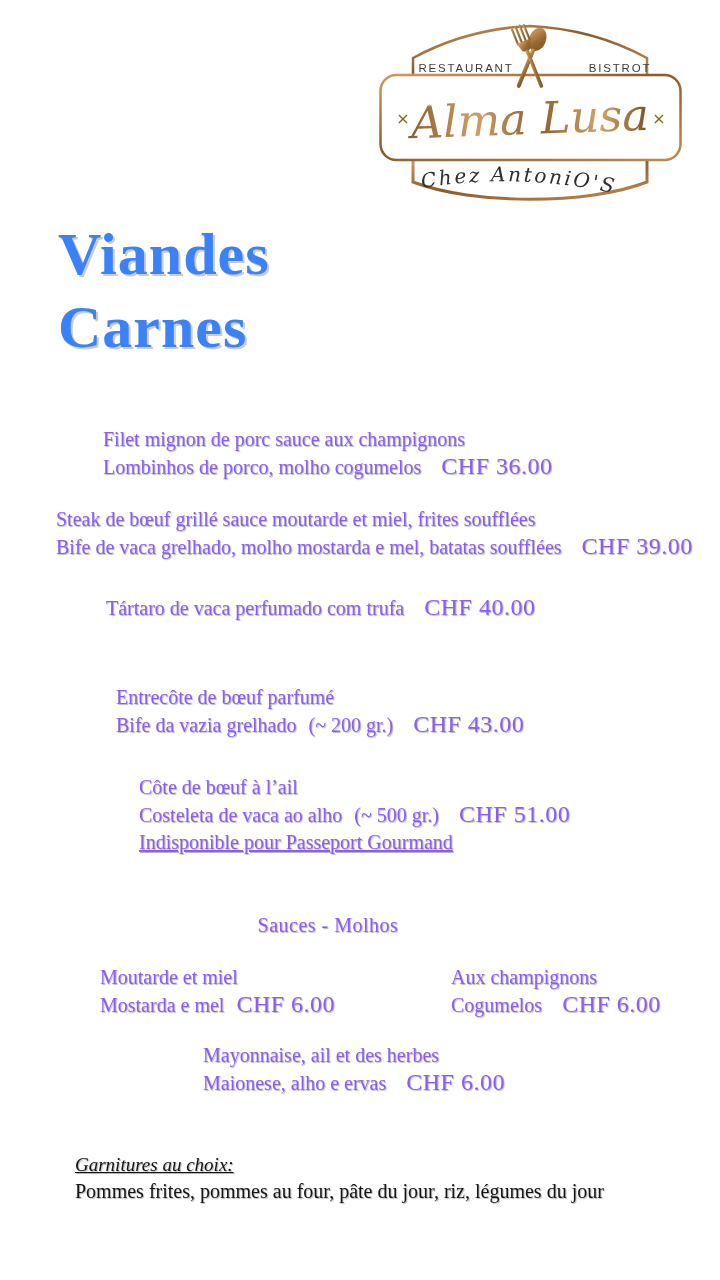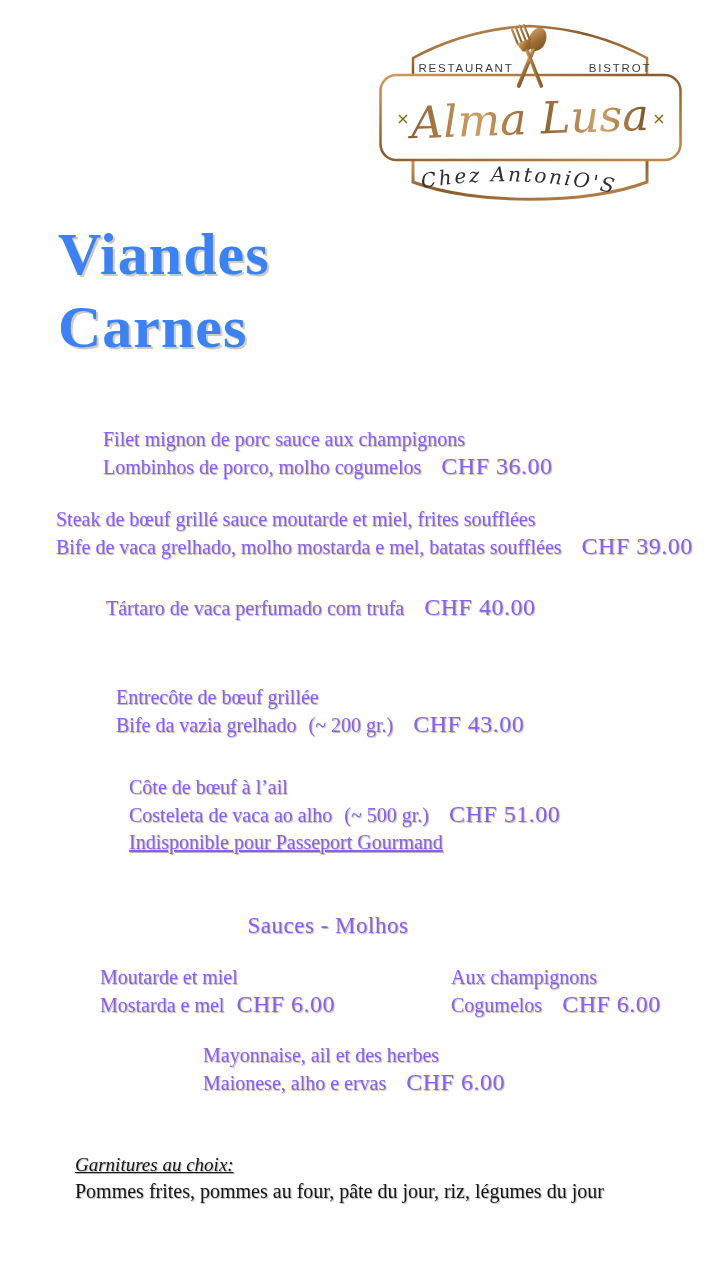--- a/index.html
+++ b/index.html
@@ -31,26 +31,26 @@
   .item .size:empty{display:none;}
   .price{
     font-size:24px;margin-left:20px;letter-spacing:0.5px;
   }
   .note{text-decoration:underline;}
 
   #item-0{left:103px;top:426px;}
   #item-1{left:56px;top:506px;}
   #item-2{left:106px;top:594px;}
   #item-3{left:116px;top:684px;}
-  #item-4{left:129px;top:774px;}
+  #item-4{left:139px;top:774px;}
 
   
   #sauces-heading{
     left:0;top:912px;width:656px;text-align:center;
-    font-size:23px;letter-spacing:0.5px;
+    font-size:20px;letter-spacing:0.5px;
     text-shadow:1px 1px 1px rgba(90,90,90,0.45);
   }
   #sauce-0{left:100px;top:964px;}
   #sauce-0 .price{margin-left:12px;}
   #sauce-1{left:451px;top:964px;}
   #sauce-2{left:203px;top:1042px;}
 
   
   #footer{
     left:75px;top:1152px;white-space:nowrap;
@@ -141,21 +141,21 @@
   </div>
 </div>
 
 <div class="abs item" id="item-2">
   <div>
     <span>Tártaro de vaca perfumado com trufa</span><span class="price">CHF 40.00</span>
   </div>
 </div>
 
 <div class="abs item" id="item-3">
-  <div>Entrecôte de bœuf grillée</div>
+  <div>Entrecôte de bœuf parfumé</div>
   <div>
     <span>Bife da vazia grelhado</span><span class="size">(~ 200 gr.)</span><span class="price">CHF 43.00</span>
   </div>
 </div>
 
 <div class="abs item" id="item-4">
   <div>Côte de bœuf à l’ail</div>
   <div>
     <span>Costeleta de vaca ao alho</span><span class="size">(~ 500 gr.)</span><span class="price">CHF 51.00</span>
   </div>

